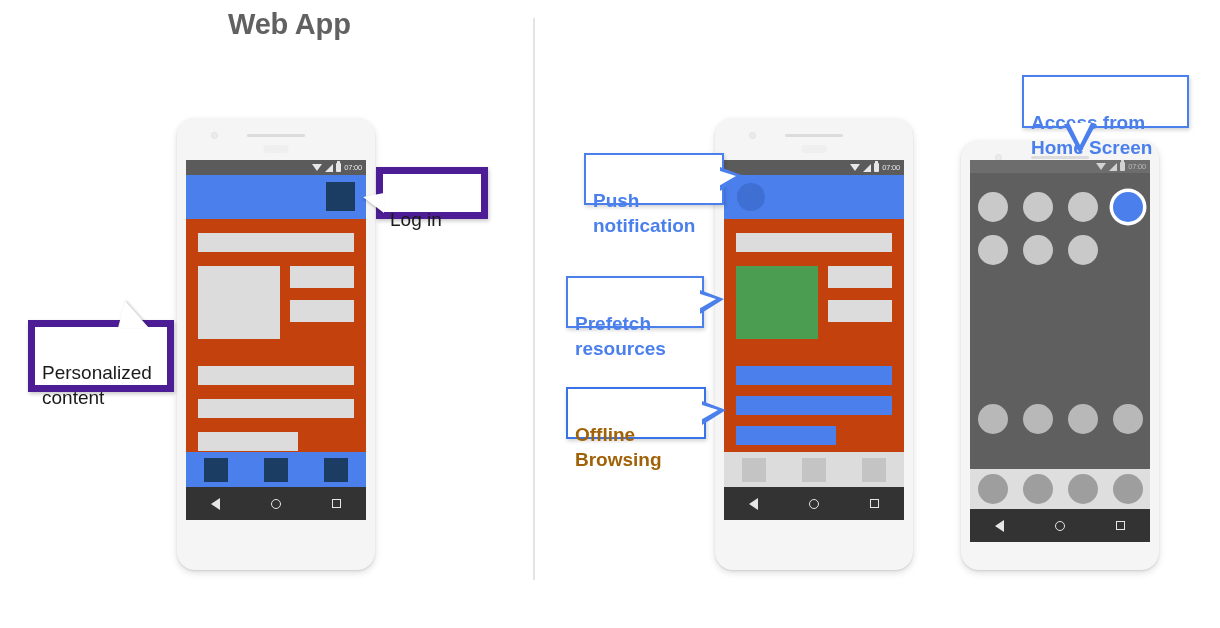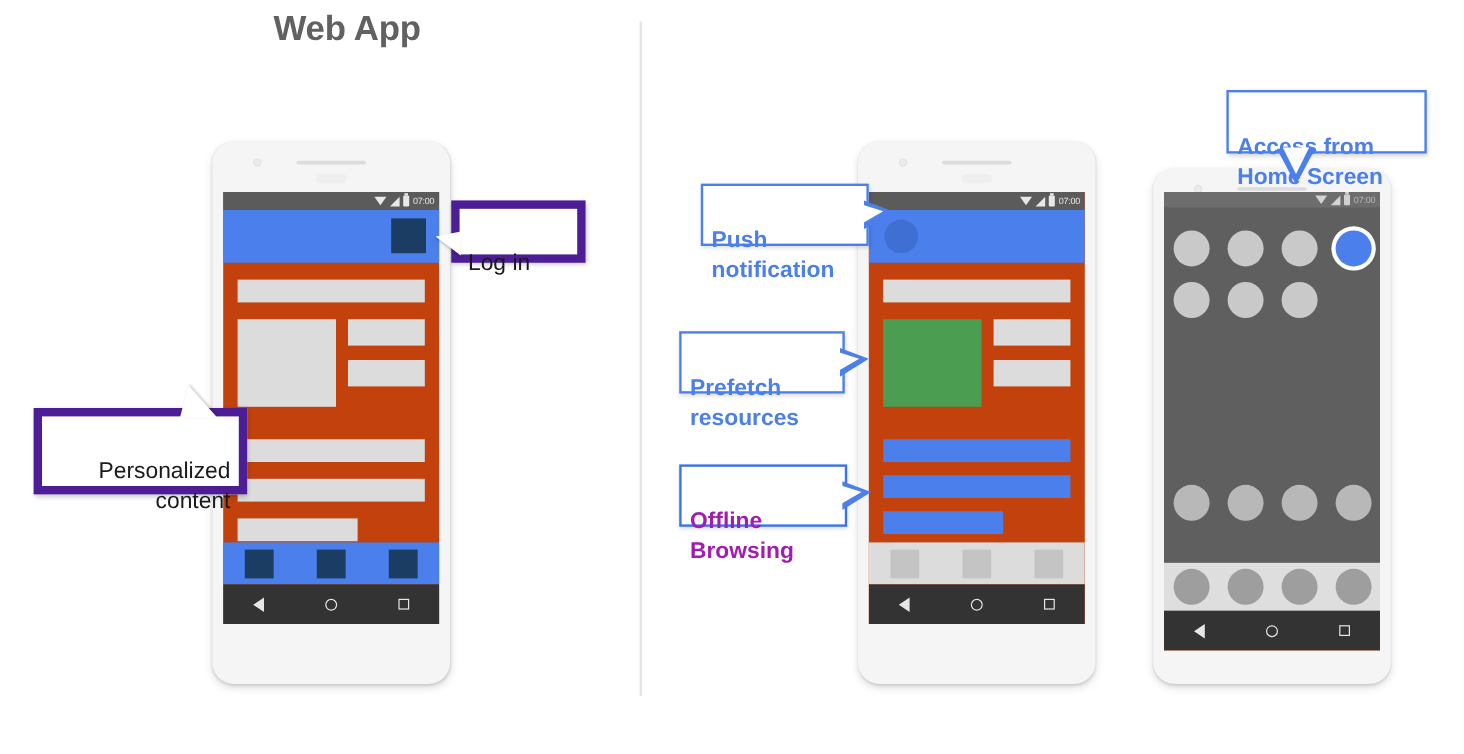--- a/index.html
+++ b/index.html
@@ -226,21 +226,21 @@
     white-space: pre-line;
     box-shadow: 1px 2px 4px rgba(0,0,0,0.22);
   }
   .callout.plain { border: 7px solid #4c1d95; }
   .callout.blue {
     border: 2.5px solid #4a7fec;
     color: #4a7fec;
     font-weight: bold;
     box-shadow: 1px 2px 4px rgba(0,0,0,0.18);
   }
-  .callout.blue.dark { border-color: #3a72e8; color: #a21caf; }
+  .callout.blue.dark { border-color: #3a72e8; color: #a16207; }
 
   
   .tail { position: absolute; }
   
   .tail-right {
     right: -22px; top: 50%; transform: translateY(-50%);
     width: 0; height: 0;
     border-top: 9px solid transparent;
     border-bottom: 15px solid transparent;
     border-left: 24px solid #4a7fec;
@@ -343,21 +343,21 @@
         <span class="nav-recent"></span>
       </div>
     </div>
   </div>
 
   <div class="callout plain" style="left:376px; top:167px; width:112px; height:52px;">
     <span>Log in</span>
     <span class="tail tail-left-grey"></span>
   </div>
 
-  <div class="callout plain" style="left:28px; top:340px; width:178px; height:72px;text-align:right;">
+  <div class="callout plain" style="left:28px; top:320px; width:146px; height:72px;">
     <span>Personalized
 content</span>
     <span class="tail tail-up-grey"></span>
   </div>
 
   <div class="phone" style="left:715px; top:118px; width:198px; height:452px;">
     <div class="cam"></div>
     <div class="speaker"></div>
     <div class="sensor"></div>
 

